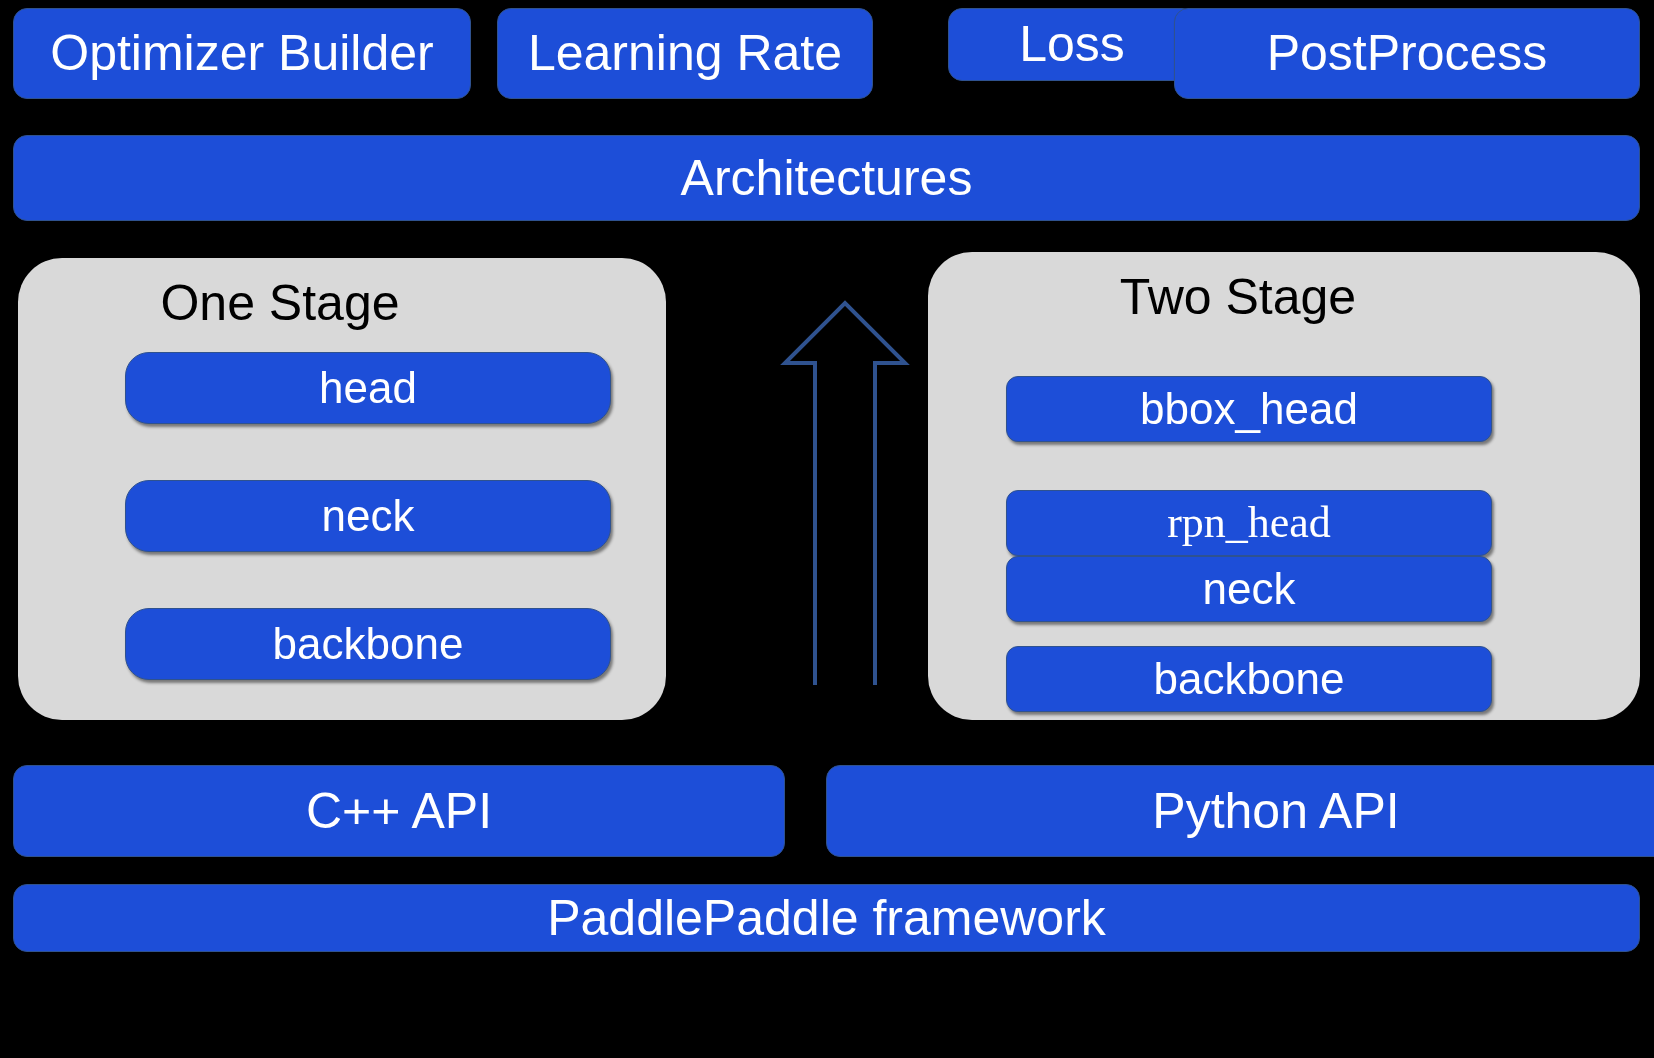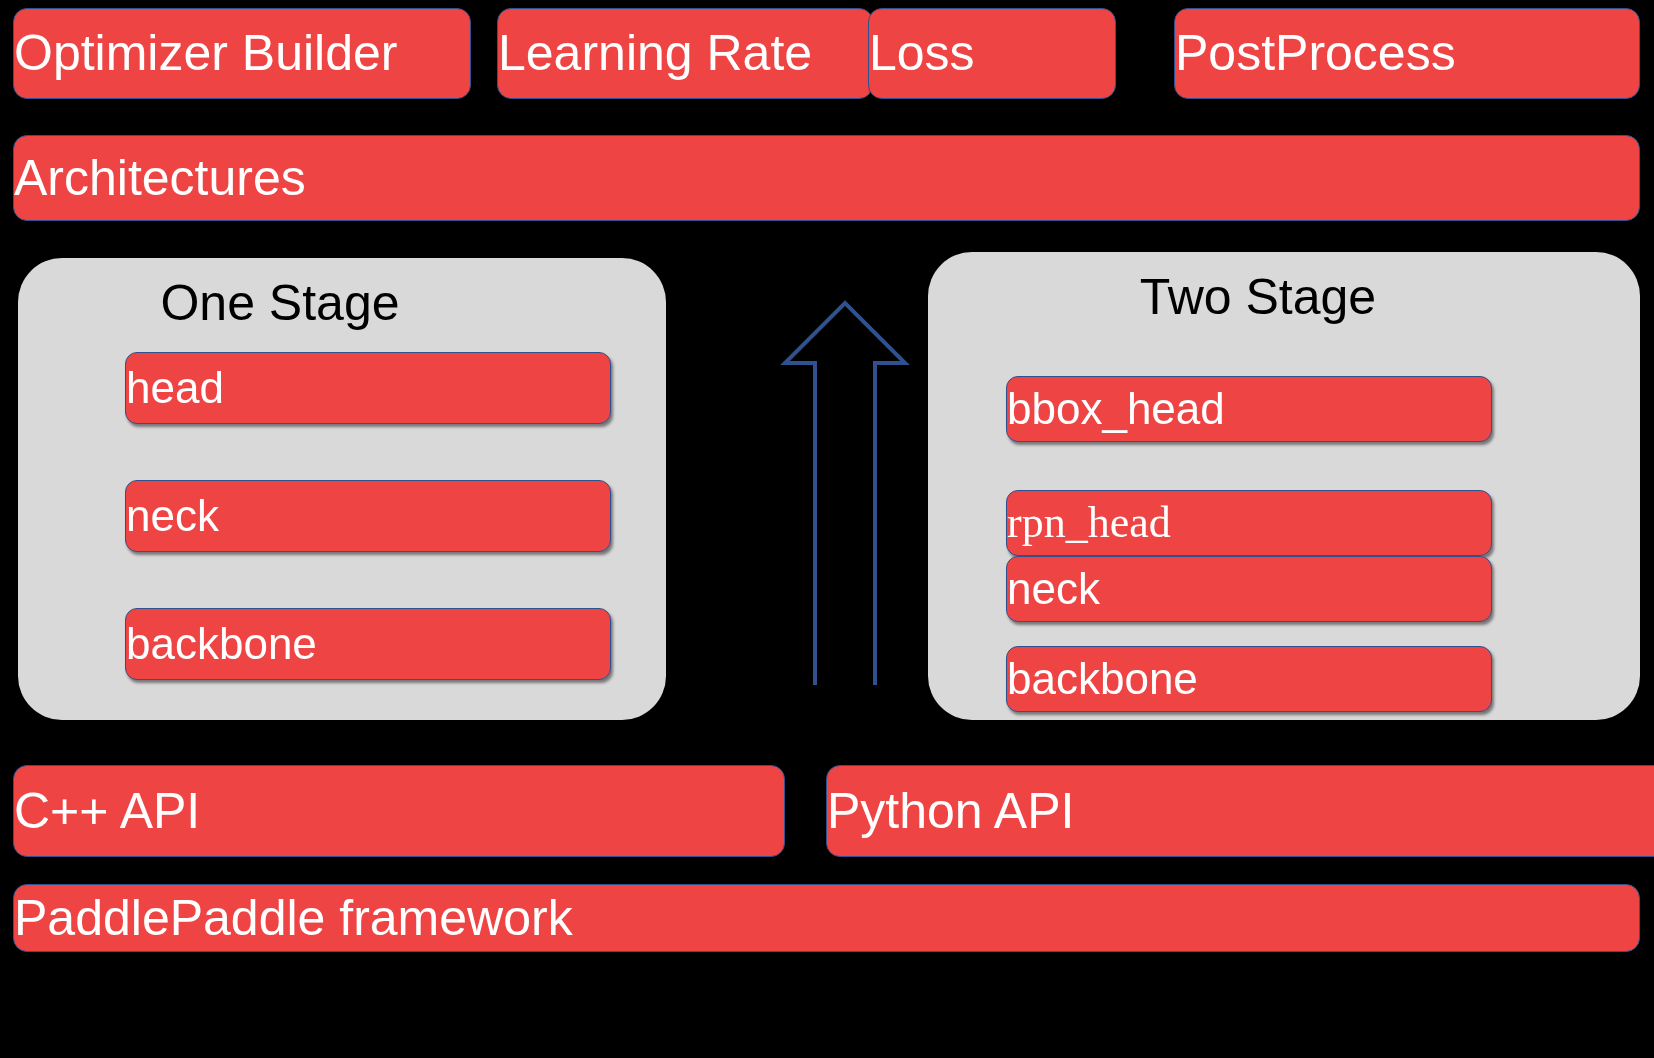--- a/index.html
+++ b/index.html
@@ -16,26 +16,27 @@
     width: 1654px;
     height: 1058px;
     background: #000000;
     overflow: hidden;
   }
 
   
   .blue-box {
     position: absolute;
     box-sizing: border-box;
-    background: #ef4444;
+    background: #1d4ed8;
     border: 1px solid #2F528F;
     border-radius: 14px;
     color: #FFFFFF;
     display: flex;
     align-items: center;
+    justify-content: center;
     text-align: center;
     line-height: 1.05;
     white-space: nowrap;
     box-shadow: 2px 3px 3px rgba(0,0,0,0.45);
     -webkit-font-smoothing: antialiased;
   }
 
   
   .stage-panel {
     position: absolute;
@@ -53,34 +54,34 @@
     font-size: 50px;
     font-weight: 400;
     line-height: 1;
     white-space: nowrap;
   }
 
   
   
   #box-optimizer-builder { left: 13px;   top: 8px;   width: 458px; height: 91px; font-size: 50px; }
   #box-learning-rate     { left: 497px;  top: 8px;   width: 376px; height: 91px; font-size: 50px; }
-  #box-loss              { left: 868px;  top: 8px;   width: 248px; height: 91px; font-size: 50px; }
+  #box-loss              { left: 948px;  top: 8px;   width: 248px; height: 73px; font-size: 50px; }
   #box-postprocess       { left: 1174px; top: 8px;   width: 466px; height: 91px; font-size: 50px; }
 
   
   #box-architectures     { left: 13px;   top: 135px; width: 1627px; height: 86px; font-size: 50px; }
 
   
   #panel-one-stage       { left: 18px;   top: 258px; width: 648px;  height: 462px; }
   #panel-two-stage       { left: 928px;  top: 252px; width: 712px;  height: 468px; }
   #title-one-stage       { top: 278px; }
   #title-two-stage       { top: 272px; }
 
   
-  .one-stage-item { left: 125px; width: 486px; height: 72px; font-size: 44px; border-radius: 12px; }
+  .one-stage-item { left: 125px; width: 486px; height: 72px; font-size: 44px; border-radius: 24px; }
   #box-os-head     { top: 352px; }
   #box-os-neck     { top: 480px; }
   #box-os-backbone { top: 608px; }
 
   
   .two-stage-item { left: 1006px; width: 486px; height: 66px; font-size: 44px; border-radius: 12px; margin-top: 35px; }
   #box-ts-bbox-head { top: 341px; }
   #box-ts-rpn-head  { top: 455px; font-family: Liberation Serif, serif; }
   #box-ts-neck      { top: 521px; }
   #box-ts-backbone  { top: 611px; }
@@ -136,21 +137,21 @@
   </div>
   <div class="blue-box one-stage-item" id="box-os-backbone">
     <span>backbone</span>
   </div>
 
   <svg id="up-arrow" viewBox="0 0 170 405">
     <polyline points="55,405 55,83 25,83 85,23 145,83 115,83 115,405" fill="none" stroke="#2F528F" stroke-width="4" stroke-linejoin="miter" stroke-linecap="butt"></polyline>
   </svg>
 
   <div class="stage-panel" id="panel-two-stage"></div>
-  <div class="stage-title" id="title-two-stage" style="left:928px;width:576px;padding-left:42px;">Two Stage</div>
+  <div class="stage-title" id="title-two-stage" style="left:908px;width:576px;padding-left:42px;">Two Stage</div>
 
   <div class="blue-box two-stage-item" id="box-ts-bbox-head">
     <span>bbox_head</span>
   </div>
   <div class="blue-box two-stage-item" id="box-ts-rpn-head">
     <span>rpn_head</span>
   </div>
   <div class="blue-box two-stage-item" id="box-ts-neck">
     <span>neck</span>
   </div>

